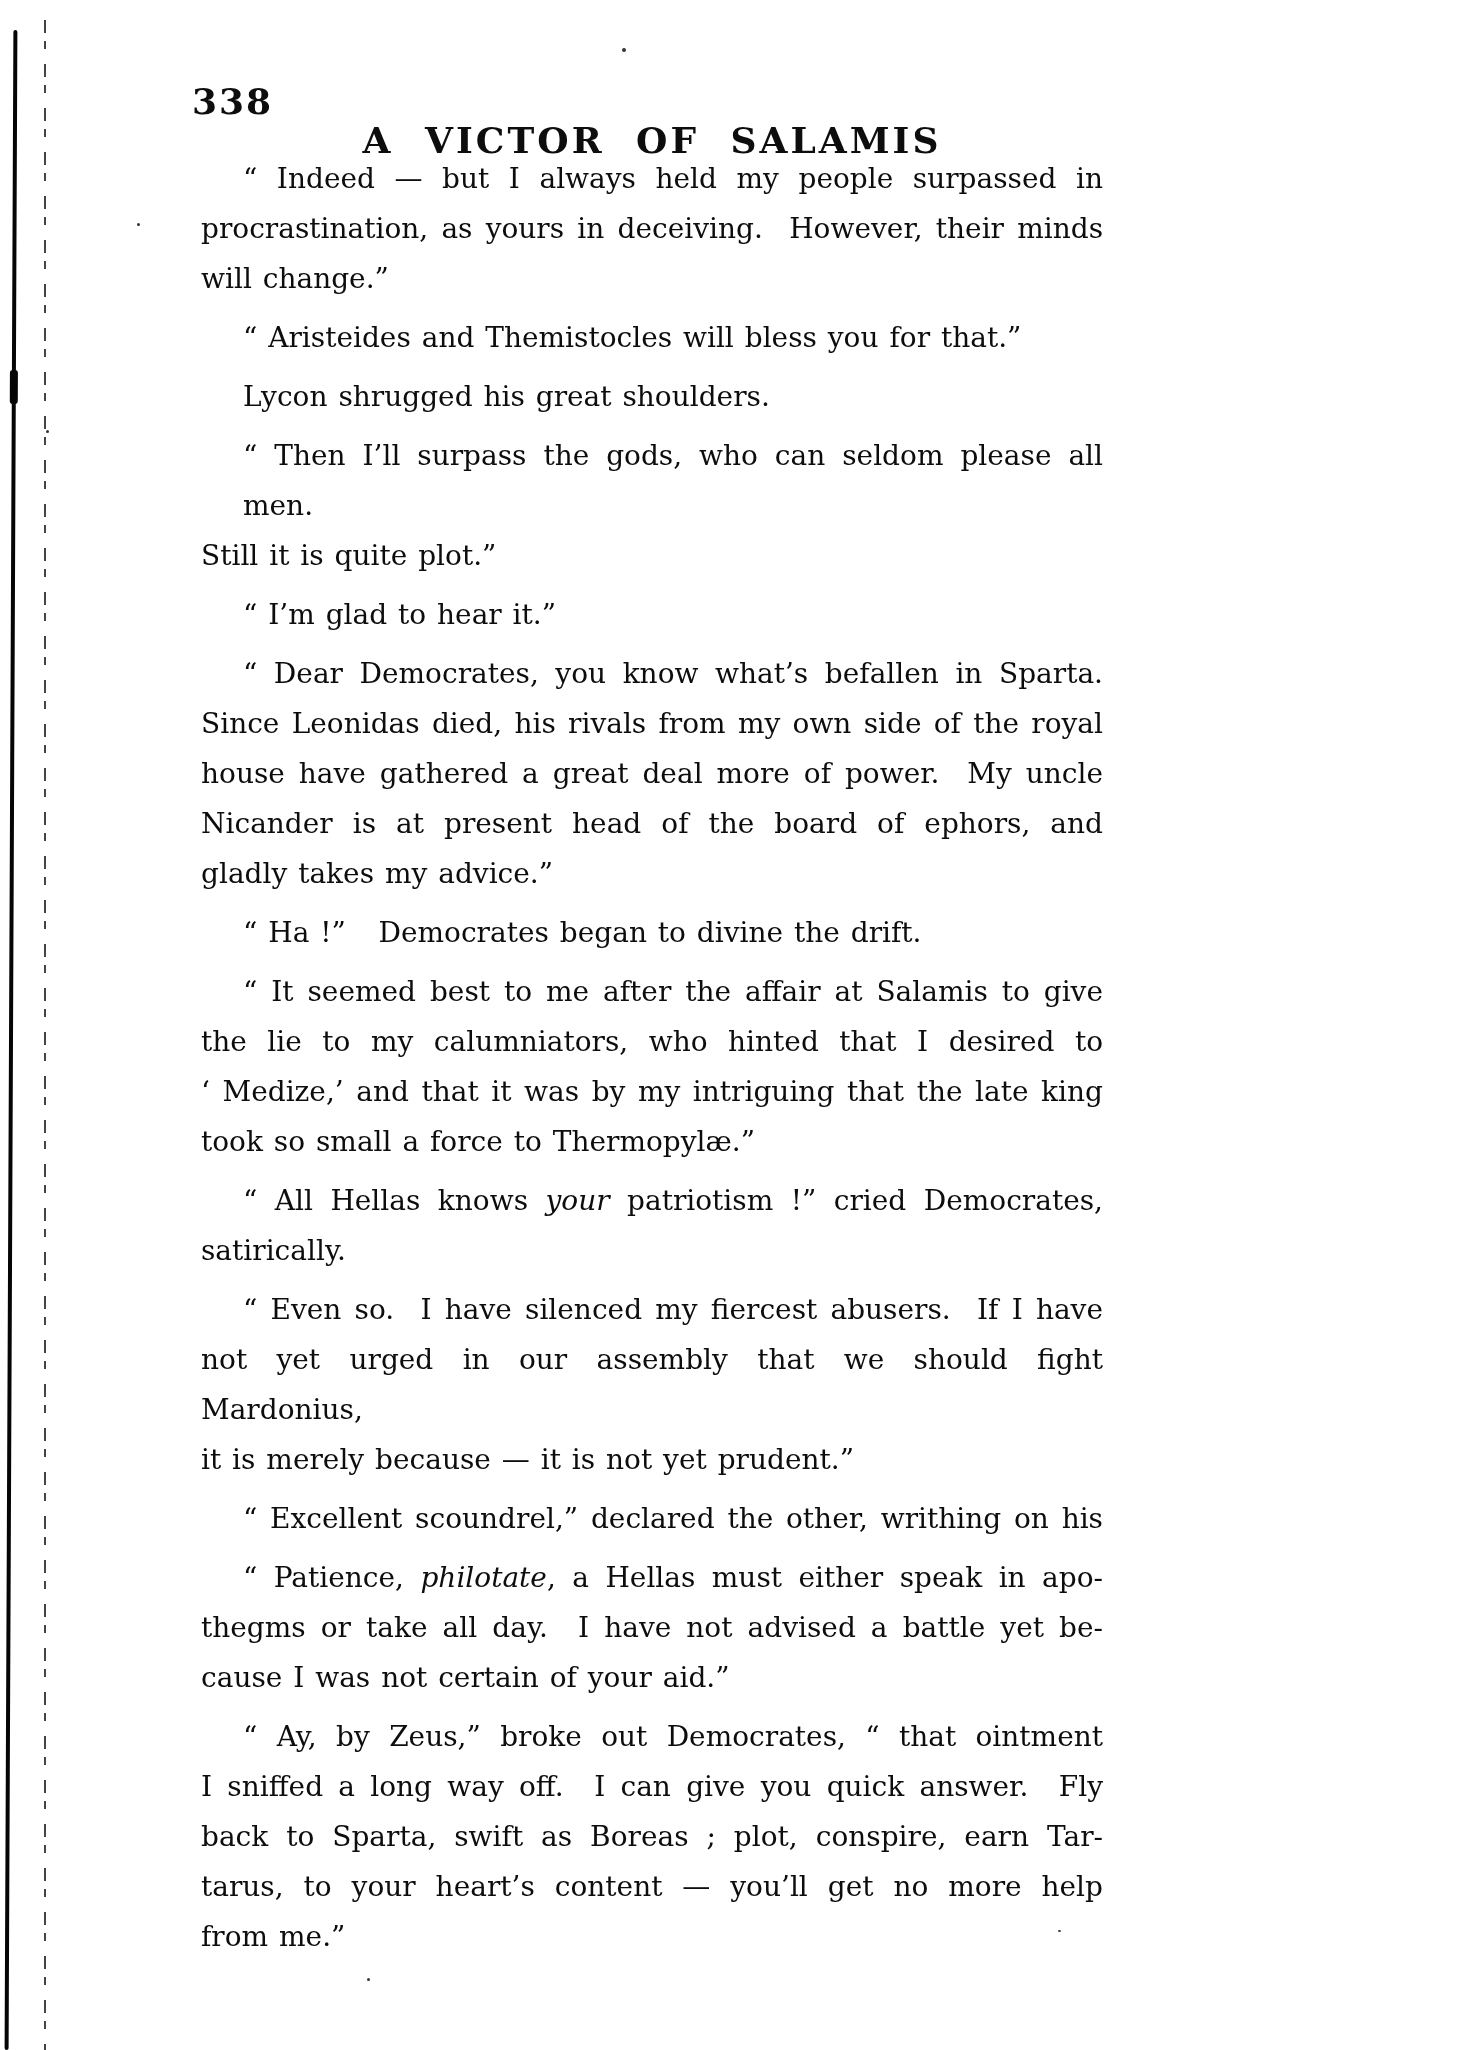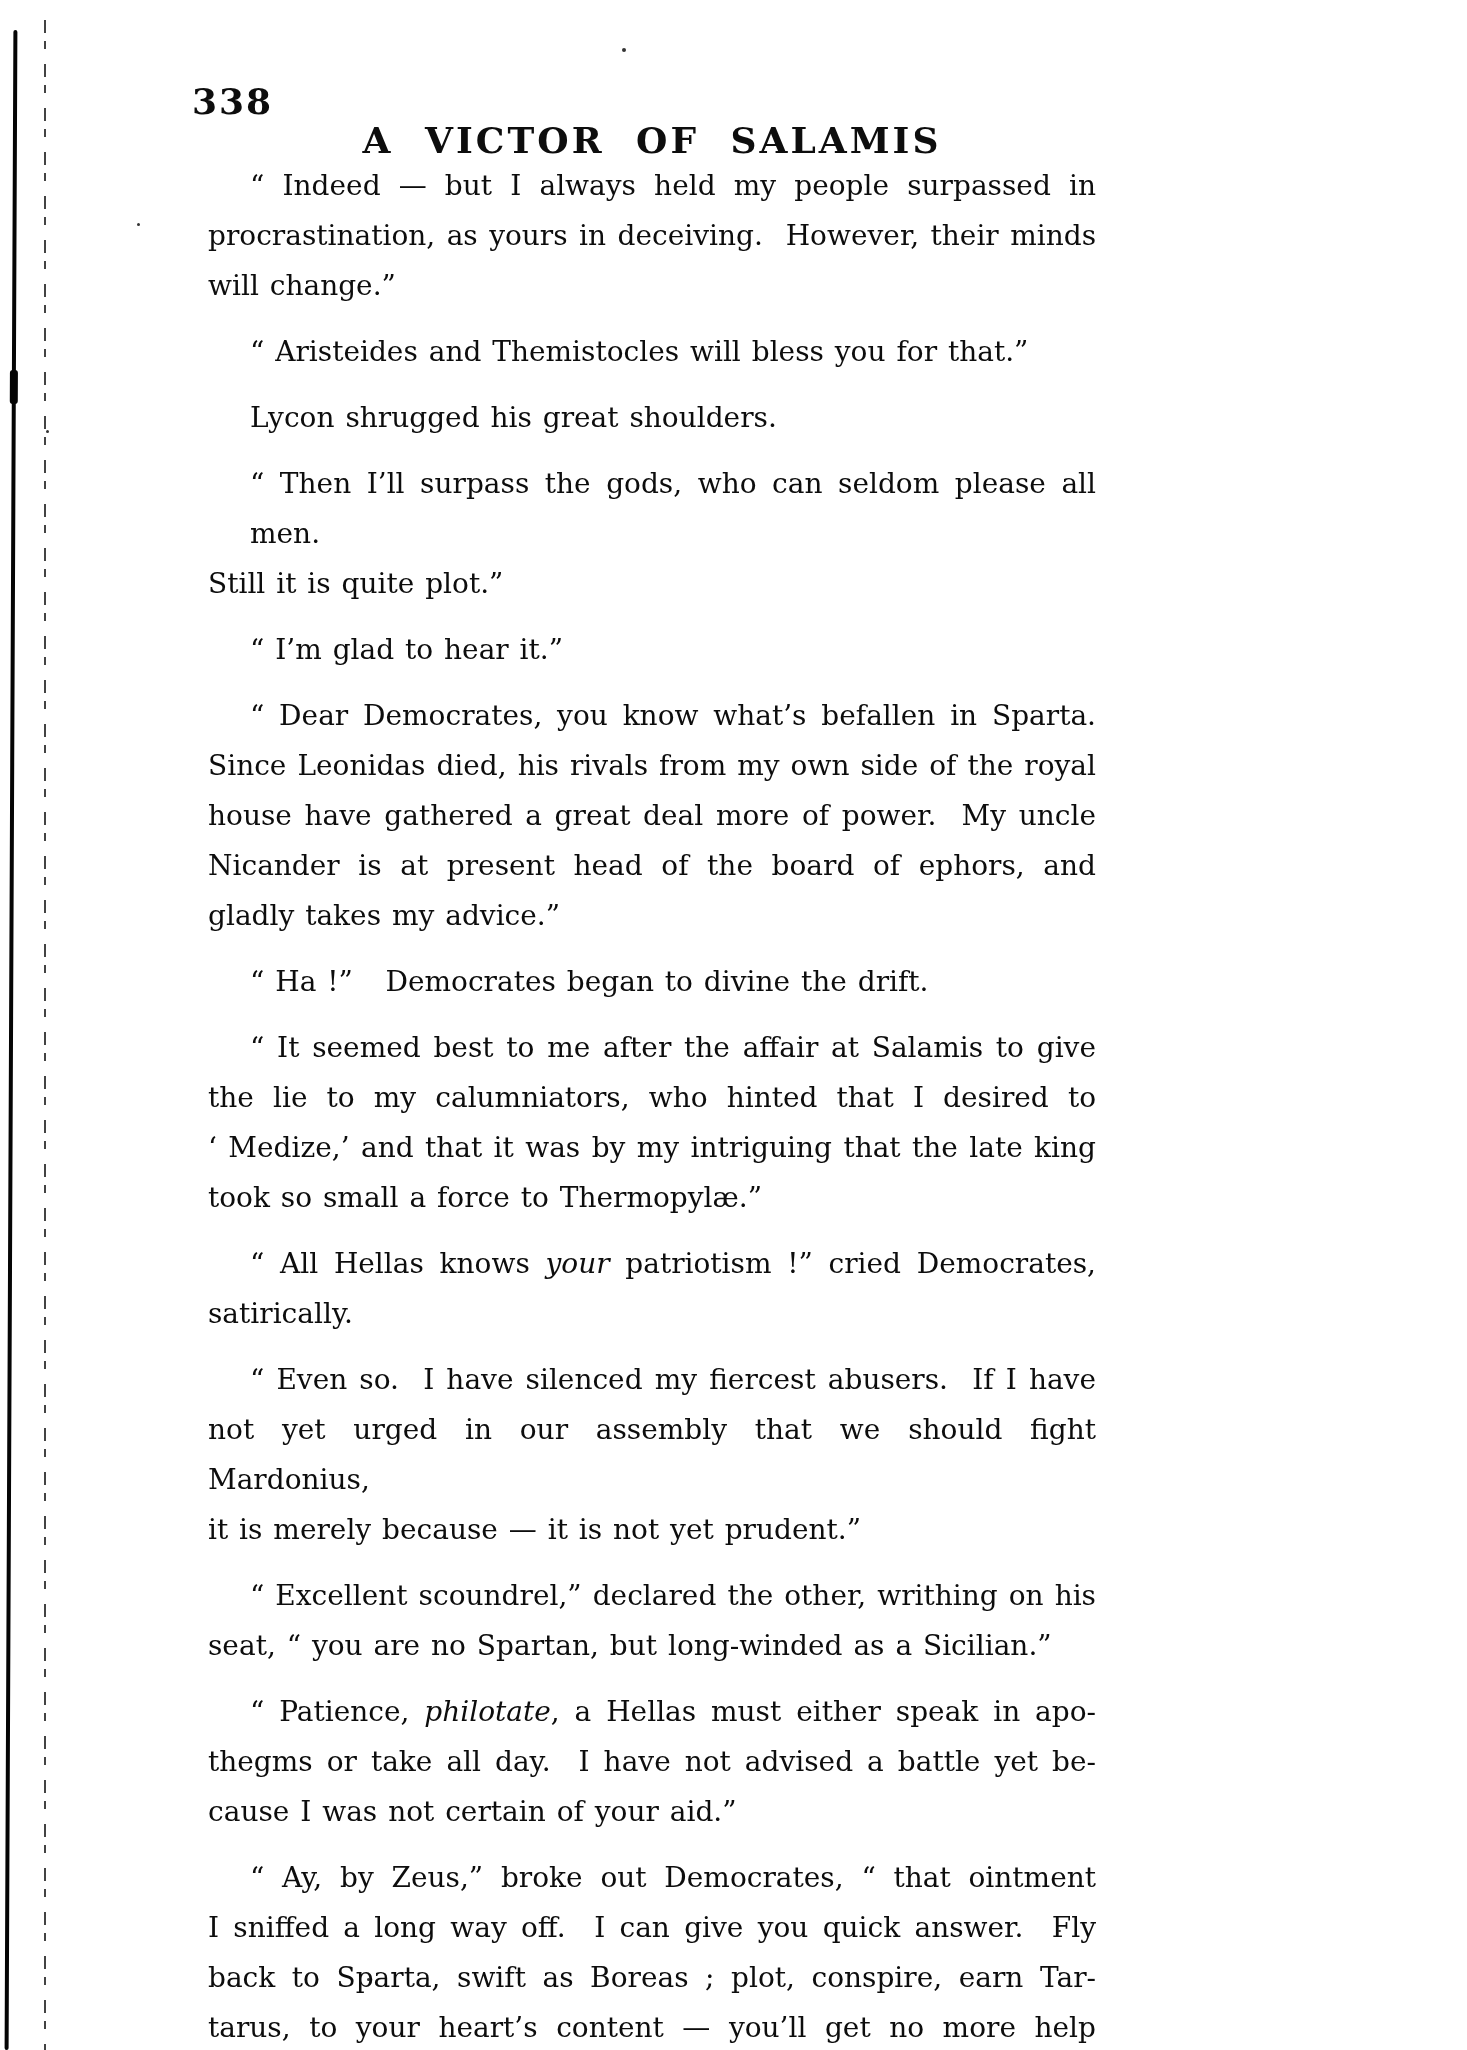--- a/index.html
+++ b/index.html
@@ -48,21 +48,21 @@
   .page-number { position: absolute; left: 0; top: 0; letter-spacing: 2px; }
   .running-title {
     display: block; text-align: center;
     letter-spacing: 3px; word-spacing: 16px; margin-top: 39px;
   }
 
   .page-text {
     position: absolute; left: 192px; top: 145px; width: 920px;
     font-size: 28px; line-height: 50px;
   }
-  .para { margin: 16px; }
+  .para { margin: 9px; }
   .line {
     text-align: justify;
     text-align-last: justify;
     word-spacing: 2px;
   }
   .line.last { text-align-last: left; }
   .line.indent { padding-left: 42px; }
   .line em { font-style: italic; }
 </style>
 </head>
@@ -121,21 +121,20 @@
         <div class="line indent"><span>“ All Hellas knows </span><em>your</em><span> patriotism !” cried Democrates,</span></div>
         <div class="line last"><span>satirically.</span></div>
       </div>
       <div class="para">
         <div class="line indent"><span>“ Even so.&nbsp; I have silenced my fiercest abusers.&nbsp; If I have</span></div>
         <div class="line"><span>not yet urged in our assembly that we should fight Mardonius,</span></div>
         <div class="line last"><span>it is merely because — it is not yet prudent.”</span></div>
       </div>
       <div class="para">
         <div class="line indent"><span>“ Excellent scoundrel,” declared the other, writhing on his</span></div>
-        <div class="line last"><span>seat, “ you are no Spartan, but long-winded as a Sicilian.”</span></div>
       </div>
       <div class="para">
         <div class="line indent"><span>“ Patience, </span><em>philotate</em><span>, a Hellas must either speak in apo-</span></div>
         <div class="line"><span>thegms or take all day.&nbsp; I have not advised a battle yet be-</span></div>
         <div class="line last"><span>cause I was not certain of your aid.”</span></div>
       </div>
       <div class="para">
         <div class="line indent"><span>“ Ay, by Zeus,” broke out Democrates, “ that ointment</span></div>
         <div class="line"><span>I sniffed a long way off.&nbsp; I can give you quick answer.&nbsp; Fly</span></div>
         <div class="line"><span>back to Sparta, swift as Boreas ; plot, conspire, earn Tar-</span></div>

